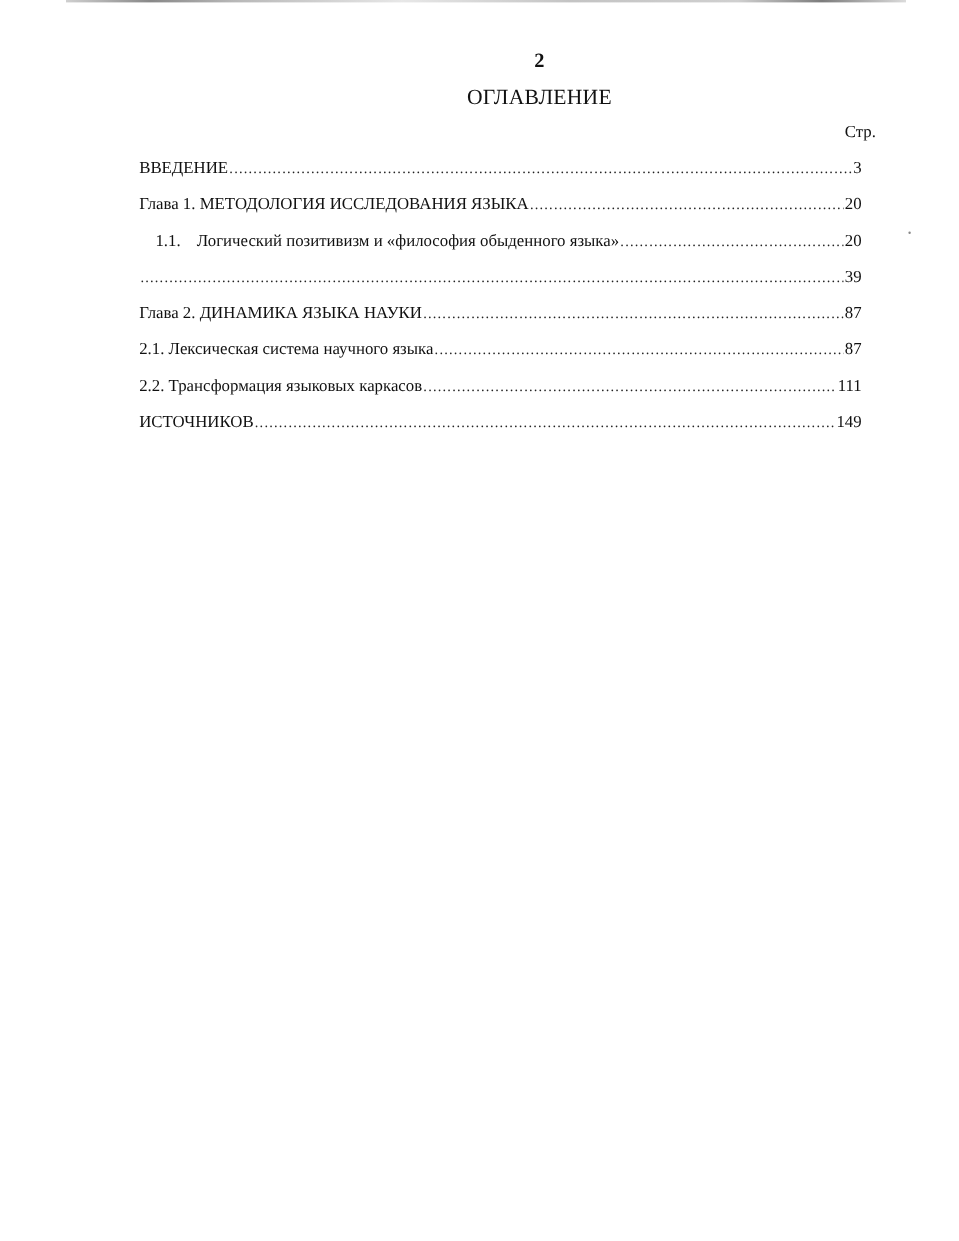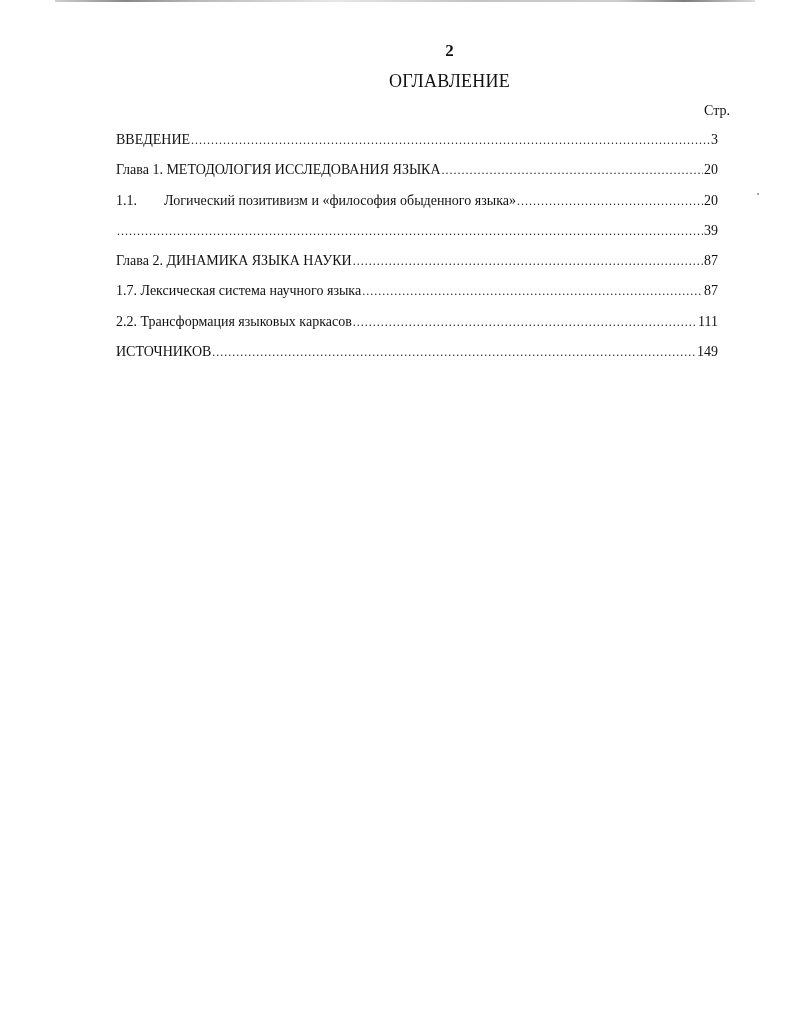--- a/index.html
+++ b/index.html
@@ -26,21 +26,21 @@
     }
     .toc {
       position: absolute; top: 130px; left: 116px; width: 602px;
       margin: 0; padding: 0; list-style: none;
     }
     .toc-row {
       display: flex; align-items: baseline; height: 30.3px;
       font-size: 14px; line-height: 20px; white-space: nowrap; overflow: hidden;
     }
     .toc-text { flex: 0 0 auto; }
-    .toc-num { display: inline-block; width: 48px; }
+    .toc-num { display: inline-block; width: 48px; text-align: center; }
     .toc-leader {
       flex: 1 1 auto; overflow: hidden; margin: 0 1px;
       font-size: 12px; letter-spacing: 1px; color: #222;
     }
     .toc-leader::before {
       content: "................................................................................................................................................................................................................";
     }
     .toc-page { flex: 0 0 auto; text-align: right; }
     .speck { position: absolute; width: 2px; height: 2px; background: #888; border-radius: 1px; }
   </style>
@@ -73,21 +73,21 @@
   <li class="toc-row">
     <span class="toc-leader"></span>
     <span class="toc-page">39</span>
   </li>
   <li class="toc-row">
     <span class="toc-text">Глава 2. ДИНАМИКА ЯЗЫКА НАУКИ</span>
     <span class="toc-leader"></span>
     <span class="toc-page">87</span>
   </li>
   <li class="toc-row">
-    <span class="toc-text">1.7. Лексическая система научного языка</span>
+    <span class="toc-text">2.1. Лексическая система научного языка</span>
     <span class="toc-leader"></span>
     <span class="toc-page">87</span>
   </li>
   <li class="toc-row">
     <span class="toc-text">2.2. Трансформация языковых каркасов</span>
     <span class="toc-leader"></span>
     <span class="toc-page">111</span>
   </li>
   <li class="toc-row">
     <span class="toc-text">ИСТОЧНИКОВ</span>

